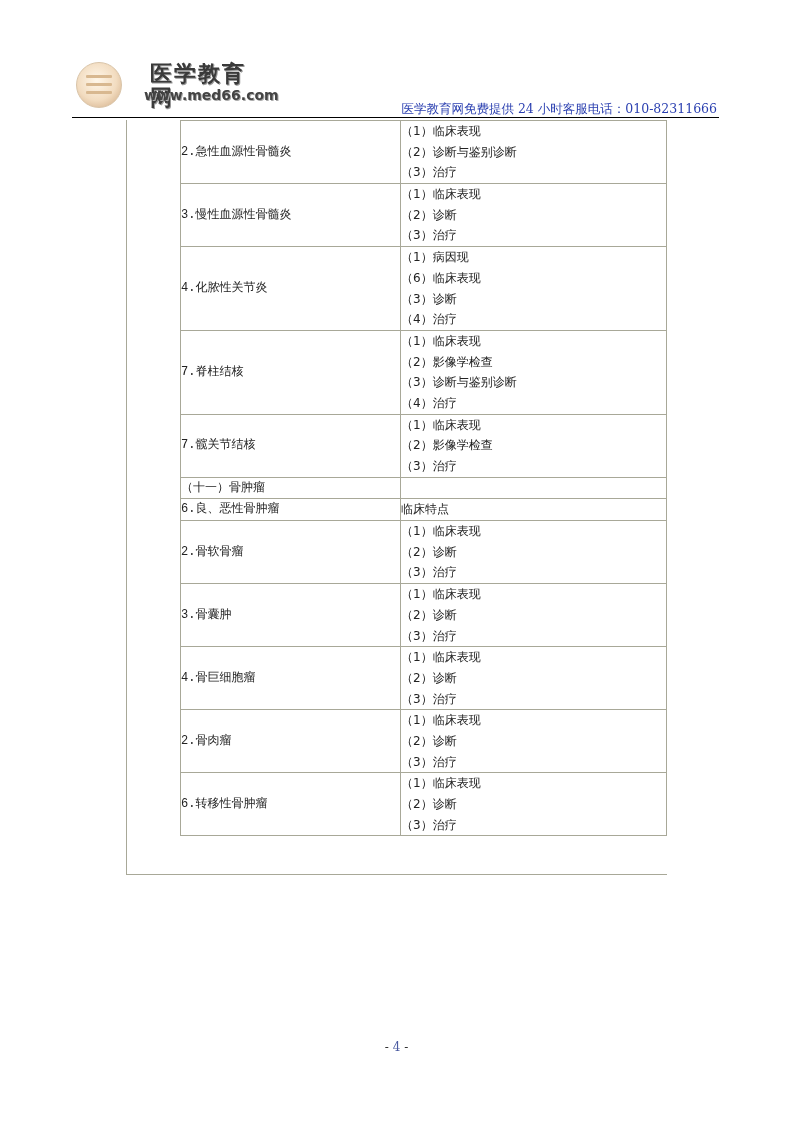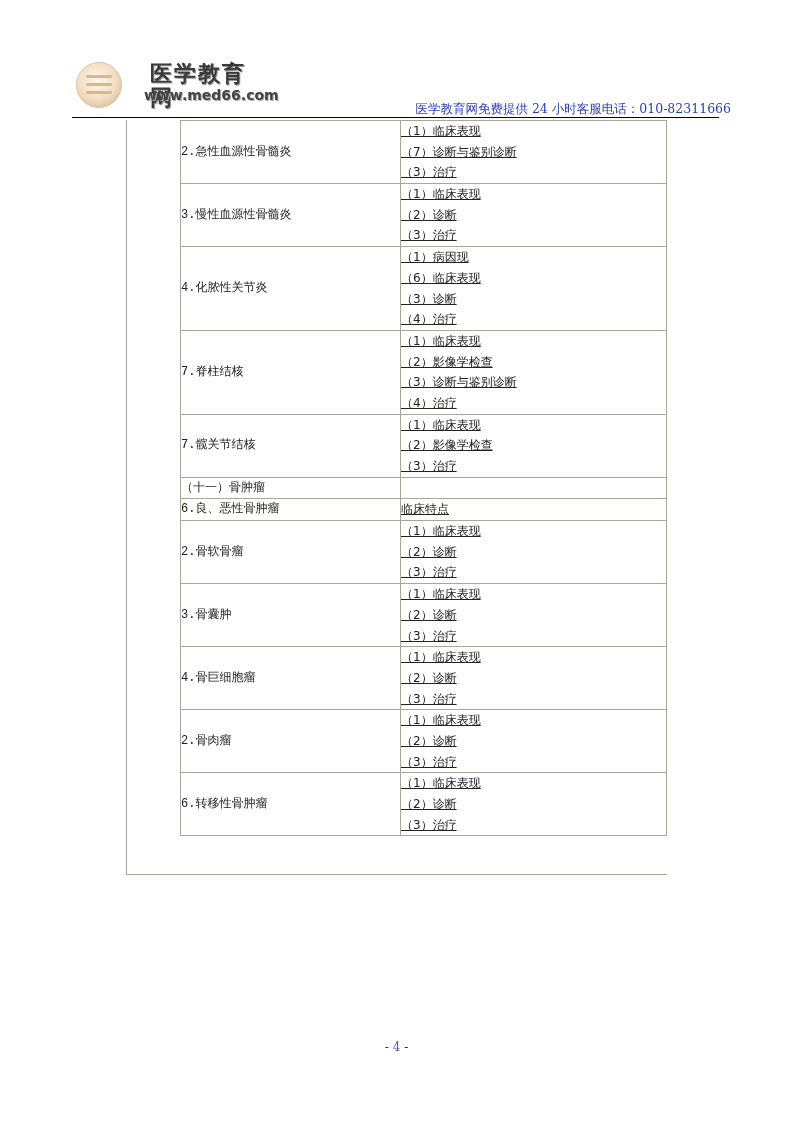--- a/index.html
+++ b/index.html
@@ -7,30 +7,30 @@
          font-family:"DejaVu Sans","Liberation Sans",sans-serif; color:#222; }
   .logo { position:absolute; left:76px; top:62px; width:180px; height:46px; }
   .logo-circle { position:absolute; left:0; top:0; width:44px; height:44px; border-radius:50%;
       background: radial-gradient(circle at 45% 40%, #fff7ea 0%, #f2dcc0 55%, #d9b894 85%, #c8a582 100%);
       border:1px solid #d9c4a8; }
   .logo-circle .bar { position:absolute; left:9px; width:26px; height:3px; background:#d8b890; border-radius:1px; }
   .logo-title { position:absolute; left:50px; top:0px; font-size:22px; font-weight:bold; letter-spacing:2px;
       color:#3a3a3a; font-family:"DejaVu Sans",sans-serif; text-shadow:1px 1px 0 #999; line-height:24px;margin-left:24px;}
   .logo-url { position:absolute; left:48px; top:25px; font-size:14px; font-weight:bold; color:#444;
       font-family:"DejaVu Sans",sans-serif; line-height:16px; text-shadow:1px 1px 0 #aaa;margin-left:20px; }
-  .header-note { position:absolute; right:62px; top:102px; font-size:12.5px; color:#2a3fb0;
+  .header-note { position:absolute; right:76px; top:102px; font-size:12.5px; color:#2a3fb0;
       font-family:"DejaVu Serif","Liberation Serif",serif; line-height:14px; }
   .header-rule { position:absolute; left:72px; top:117px; width:647px; height:0; border-top:1.5px solid #000; }
   .outer { position:absolute; left:126px; top:120px; width:540px; height:754px;
       border-left:1.5px solid #a8a898; border-bottom:1.5px solid #a8a898; }
   table.content { position:absolute; left:180px; top:120px; border-collapse:collapse; width:487px; }
   table.content td { border:1.5px solid #a8a898; padding:0; vertical-align:middle; font-size:12px; line-height:20.7px; }
   td.topic { width:219px; padding-left:0px;font-family:Liberation Mono, monospace; }
   td.detail { padding-left:4px; }
-  .line { display:block; height:20.7px;text-decoration:underline; }
+  .line { display:block; height:20.7px; }
   .pagenum { position:absolute; left:0; width:793px; top:1040px; text-align:center; font-size:12px;
       font-family:"DejaVu Serif","Liberation Serif",serif; color:#333; }
   .pagenum .n { color:#4a5aa0; }
 </style>
 </head>
 <body>
 
 <div class="logo">
   <div class="logo-circle">
     <div class="bar" style="top:12px"></div>
@@ -45,21 +45,21 @@
 <div class="header-rule"></div>
 
 <div class="outer"></div>
 
 <table class="content">
   <tbody id="tbody">
       <tr>
         <td class="topic">2.急性血源性骨髓炎</td>
         <td class="detail">
           <span class="line">（1）临床表现</span>
-          <span class="line">（7）诊断与鉴别诊断</span>
+          <span class="line">（2）诊断与鉴别诊断</span>
           <span class="line">（3）治疗</span>
         </td>
       </tr>
       <tr>
         <td class="topic">3.慢性血源性骨髓炎</td>
         <td class="detail">
           <span class="line">（1）临床表现</span>
           <span class="line">（2）诊断</span>
           <span class="line">（3）治疗</span>
         </td>

